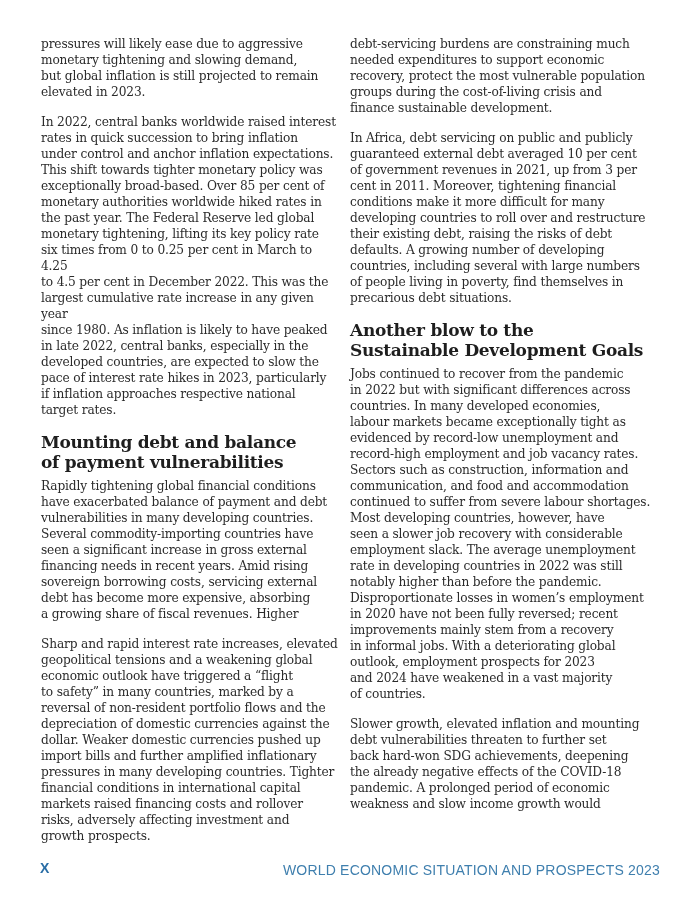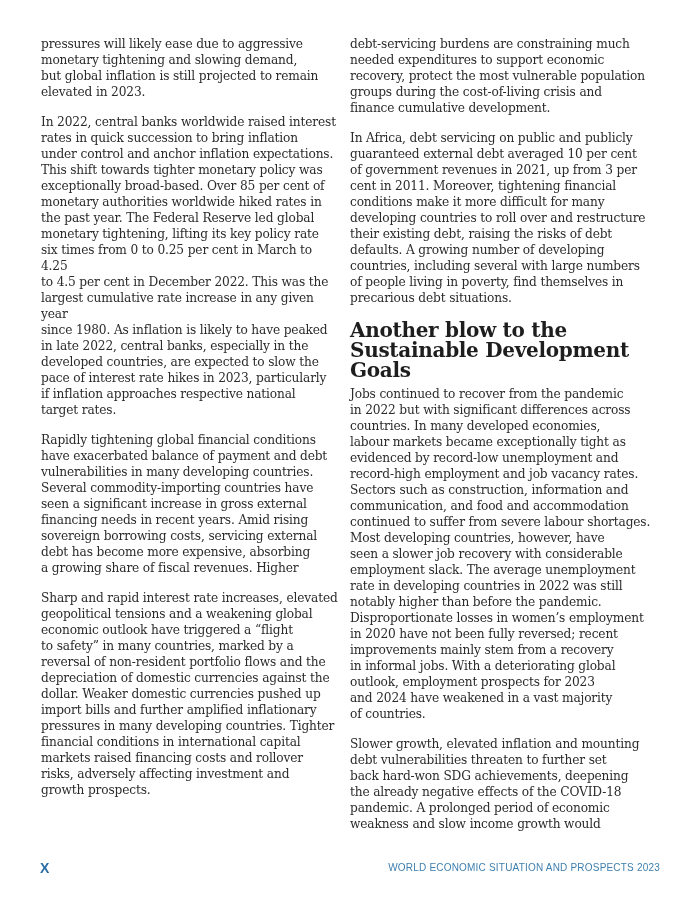--- a/index.html
+++ b/index.html
@@ -37,21 +37,21 @@
       margin: 0 0 14px 0;
       font-size: 12.2px;
       line-height: 16px;
       letter-spacing: -0.15px;
       white-space: pre-line;
     }
     h2.section {
       margin: 0 0 6px 0;
       font-family: "DejaVu Serif", "Liberation Serif", serif;
       font-weight: bold;
-      font-size: 20px;
+      font-size: 17px;
       line-height: 20px;
       color: #1e1e1e;
       letter-spacing: -0.3px;
       white-space: pre-line;
     }
     .gap-before-heading {
       margin-top: 22px;
     }
     .footer-page {
       position: absolute;
@@ -60,21 +60,21 @@
       font-family: "Liberation Sans", "DejaVu Sans", sans-serif;
       font-weight: bold;
       font-size: 14px;
       color: #2a6ea6;
     }
     .footer-title {
       position: absolute;
       right: 40px;
       top: 862px;
       font-family: "Liberation Sans", "DejaVu Sans", sans-serif;
-      font-size: 10px;
+      font-size: 14px;
       letter-spacing: 0.2px;
       color: #3f7fae;
     }
   </style>
 </head>
 <body>
 
 <div class="page">
 
   <div class="col col-left">
@@ -92,20 +92,22 @@
 monetary tightening, lifting its key policy rate
 six times from 0 to 0.25 per cent in March to 4.25
 to 4.5 per cent in December 2022. This was the
 largest cumulative rate increase in any given year
 since 1980. As inflation is likely to have peaked
 in late 2022, central banks, especially in the
 developed countries, are expected to slow the
 pace of interest rate hikes in 2023, particularly
 if inflation approaches respective national
 target rates.</p>
+    <h2 class="section gap-before-heading">Mounting debt and balance
+of payment vulnerabilities</h2>
     <p class="body">Rapidly tightening global financial conditions
 have exacerbated balance of payment and debt
 vulnerabilities in many developing countries.
 Several commodity-importing countries have
 seen a significant increase in gross external
 financing needs in recent years. Amid rising
 sovereign borrowing costs, servicing external
 debt has become more expensive, absorbing
 a growing share of fiscal revenues. Higher</p>
     <p class="body">Sharp and rapid interest rate increases, elevated
@@ -121,21 +123,21 @@
 markets raised financing costs and rollover
 risks, adversely affecting investment and
 growth prospects.</p>
   </div>
 
   <div class="col col-right">
     <p class="body">debt-servicing burdens are constraining much
 needed expenditures to support economic
 recovery, protect the most vulnerable population
 groups during the cost-of-living crisis and
-finance cumulative development.</p>
+finance sustainable development.</p>
     <p class="body">In Africa, debt servicing on public and publicly
 guaranteed external debt averaged 10 per cent
 of government revenues in 2021, up from 3 per
 cent in 2011. Moreover, tightening financial
 conditions make it more difficult for many
 developing countries to roll over and restructure
 their existing debt, raising the risks of debt
 defaults. A growing number of developing
 countries, including several with large numbers
 of people living in poverty, find themselves in

